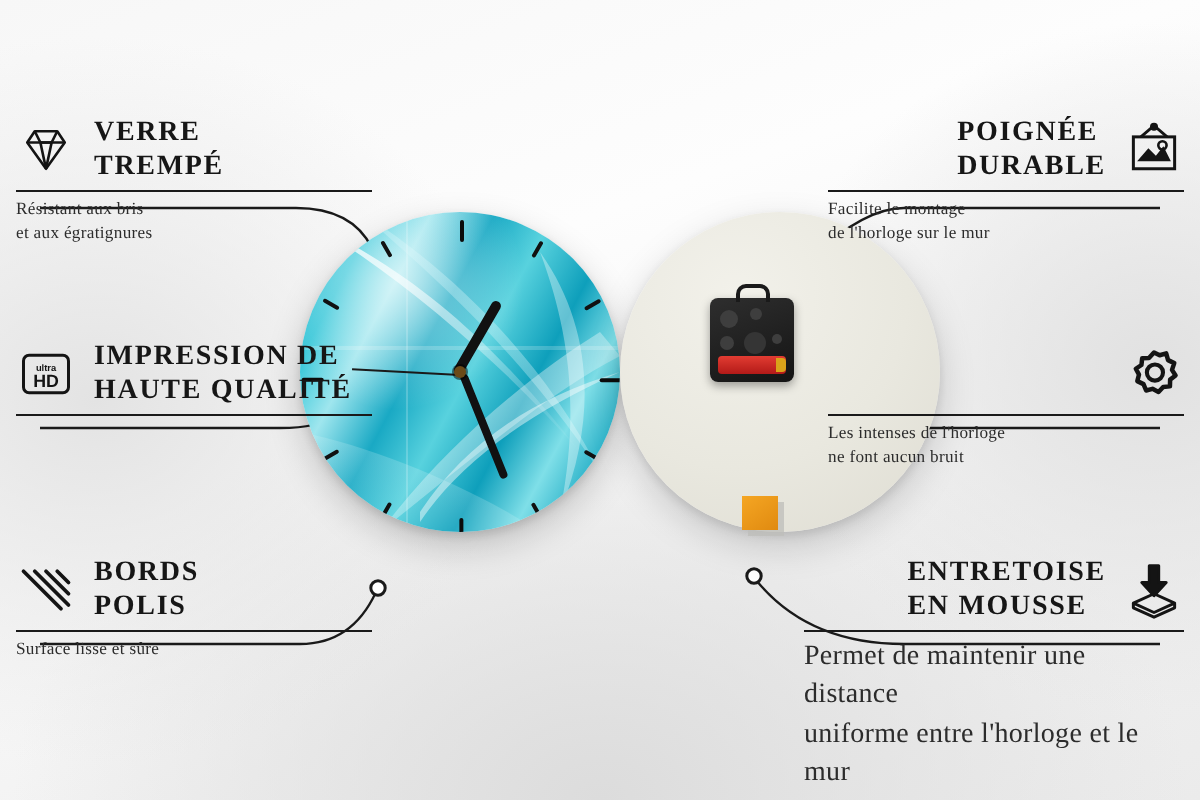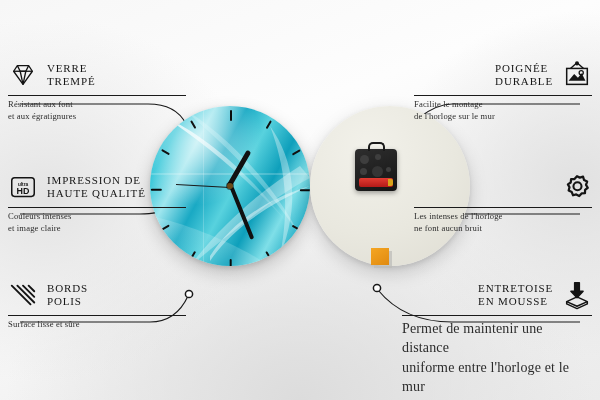--- a/index.html
+++ b/index.html
@@ -24,21 +24,21 @@
   .feat.right { right:8px; text-align:left; }
 
   .feat-head {
     display:flex; align-items:center; gap:9px;
     min-height:34px;
   }
   .feat.right .feat-head { flex-direction:row-reverse; }
 
   .feat-title {
     font-family:"Liberation Serif", serif;
-    font-size:11px; font-weight:400; letter-spacing:0.85px;
+    font-size:14px; font-weight:700; letter-spacing:0.85px;
     line-height:1.22; color:#161616; text-transform:uppercase;
     white-space:pre-line;
   }
   .rule {
     height:0; border-top:1.15px solid #1a1a1a;
     margin:3px 0 3px 0; width:100%;
   }
   .feat-sub {
     font-family:"Liberation Serif", serif;
     font-size:8.6px; line-height:1.38; color:#2c2c2c;
@@ -219,39 +219,37 @@
           <path d="M6 12 H26"></path>
             <path d="M10 6 L13 12 L16 26"></path>
             <path d="M22 6 L19 12 L16 26"></path>
           <path d="M13 12 H19"></path>
         </svg>
       </span>
       <span class="feat-title">VERRE
 TREMPÉ</span>
     </div>
     <div class="rule"></div>
-    <div class="feat-sub">Résistant aux font
+    <div class="feat-sub">Résistant aux bris
 et aux égratignures</div>
   </div>
 
   <div class="feat left" style="top:170px;">
     <div class="feat-head">
       <span class="ico">
         <svg viewBox="0 0 32 32">
           <rect x="4" y="6" width="24" height="20" rx="3" fill="none" stroke="#141414" stroke-width="1.6"></rect>
           <text x="16" y="14.5" font-family="Liberation Sans, sans-serif" font-size="5" font-weight="700" fill="#141414" text-anchor="middle">ultra</text>
           <text x="16" y="23" font-family="Liberation Sans, sans-serif" font-size="9.5" font-weight="700" fill="#141414" text-anchor="middle">HD</text>
         </svg>
       </span>
       <span class="feat-title">IMPRESSION DE
 HAUTE QUALITÉ</span>
     </div>
     <div class="rule"></div>
-    <div class="feat-sub">Couleurs intenses
-et image claire</div>
   </div>
 
   <div class="feat left" style="top:278px;">
     <div class="feat-head">
       <span class="ico">
         <svg viewBox="0 0 32 32" stroke="#141414" stroke-width="2" stroke-linecap="round">
           <line x1="4" y1="6" x2="24" y2="26"></line>
           <line x1="10" y1="6" x2="28" y2="24"></line>
           <line x1="16" y1="6" x2="28" y2="18"></line>
           <line x1="22" y1="6" x2="28" y2="12"></line>

